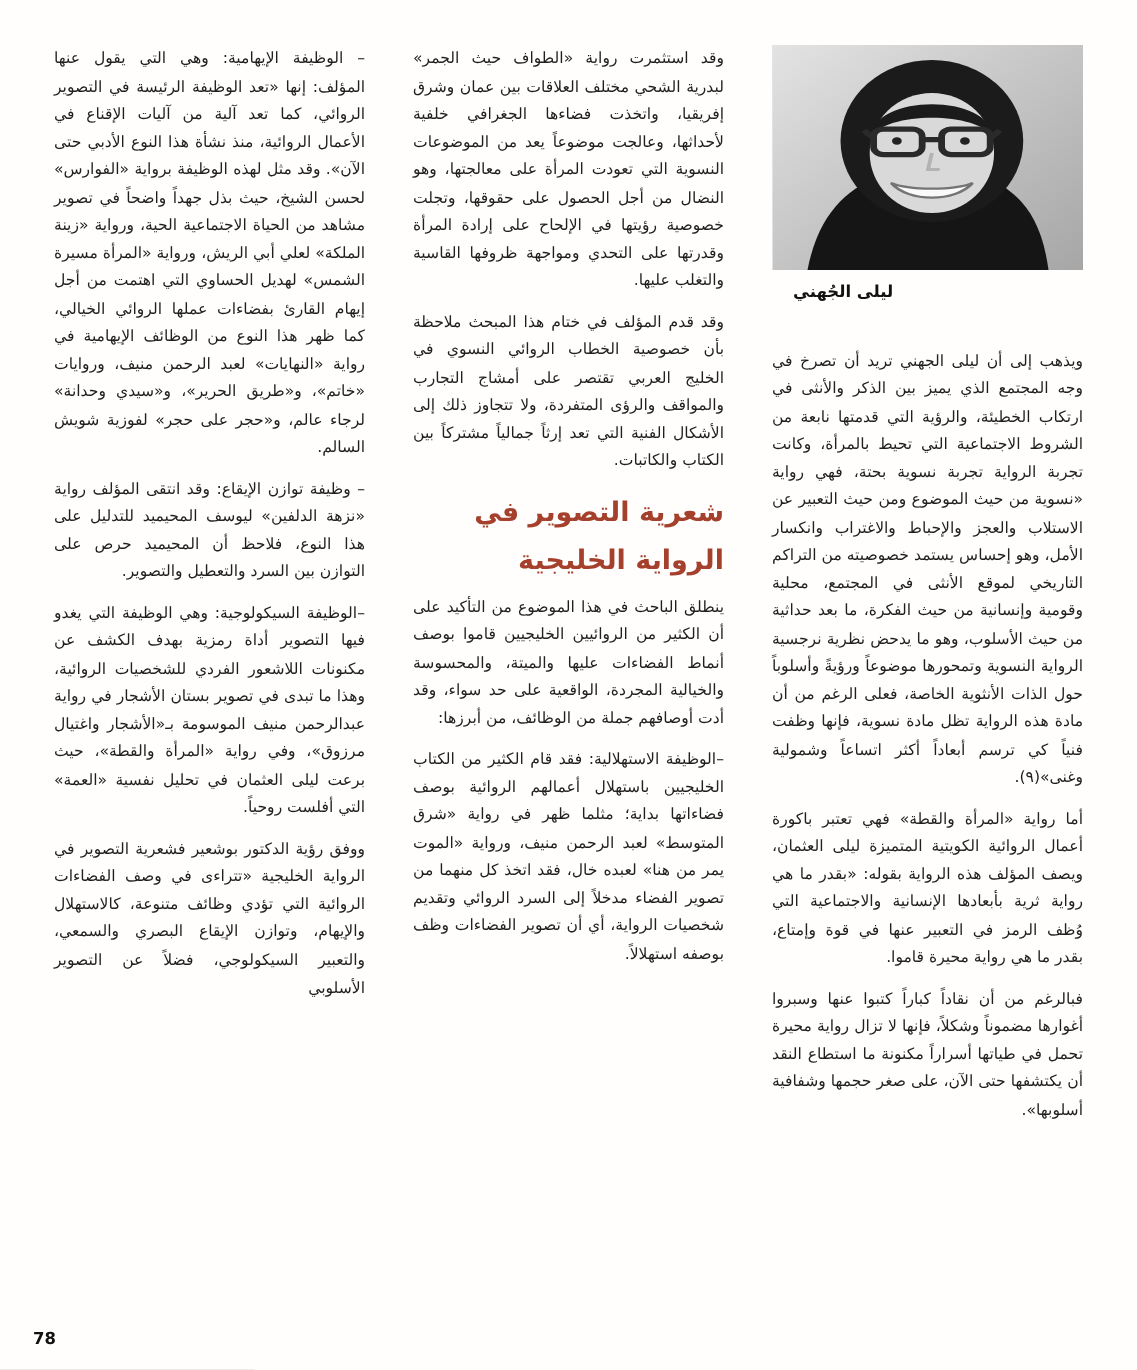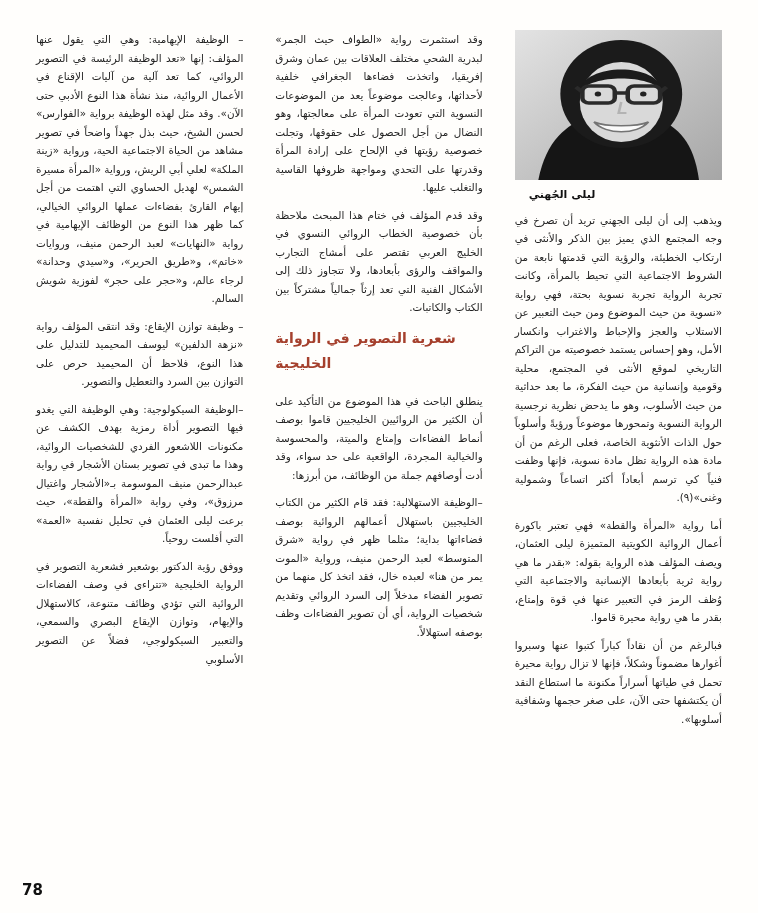--- a/index.html
+++ b/index.html
@@ -8,35 +8,35 @@
   .page {
     width:758px; height:913px; background:#fffefc; position:relative; overflow:hidden;
     font-family:"DejaVu Sans", sans-serif; color:#1f1f1f; direction:rtl;
   }
   .columns {
     display:flex; flex-direction:row; gap:32px;
     padding:30px 36px 0 36px; height:862px; overflow:hidden;
   }
   .col { flex:1 1 0; font-size:10.4px; line-height:1.78; text-align:justify; }
   .col p { margin-bottom:9px; }
-  .photo-fig { margin-bottom:6px; }
+  .photo-fig { margin-bottom:27px; }
   .photo-frame {
     width:100%; height:150px; background:#c9c9c9; overflow:hidden; filter:grayscale(1);
   }
   .photo-frame svg { width:100%; height:100%; display:block; }
   figcaption {
     font-weight:bold; font-size:11px; text-align:left; padding-left:14px; margin-top:5px; color:#111;
   }
   .section-heading {
-    font-size:14px; font-weight:bold; color:#a5402d;
-    margin:4px 0 16px 0; text-align:left; letter-spacing:0;
+    font-size:18px; font-weight:bold; color:#a5402d;
+    margin:4px 0 6px 0; text-align:right; letter-spacing:0;
   }
   .page-number {
     position:absolute; bottom:14px; left:22px; right:auto;
-    font-weight:bold; font-size:15px; color:#111; direction:ltr;
+    font-weight:bold; font-size:11px; color:#111; direction:ltr;
   }
 </style>
 </head>
 <body>
 
 <div class="page">
   <div class="columns">
 
     <section class="col">
       <figure class="photo-fig">
@@ -68,23 +68,23 @@
         </div>
         <figcaption>ليلى الجُهني</figcaption>
       </figure>
       <p>ويذهب إلى أن ليلى الجهني تريد أن تصرخ في وجه المجتمع الذي يميز بين الذكر والأنثى في ارتكاب الخطيئة، والرؤية التي قدمتها نابعة من الشروط الاجتماعية التي تحيط بالمرأة، وكانت تجربة الرواية تجربة نسوية بحتة، فهي رواية «نسوية من حيث الموضوع ومن حيث التعبير عن الاستلاب والعجز والإحباط والاغتراب وانكسار الأمل، وهو إحساس يستمد خصوصيته من التراكم التاريخي لموقع الأنثى في المجتمع، محلية وقومية وإنسانية من حيث الفكرة، ما بعد حداثية من حيث الأسلوب، وهو ما يدحض نظرية نرجسية الرواية النسوية وتمحورها موضوعاً ورؤيةً وأسلوباً حول الذات الأنثوية الخاصة، فعلى الرغم من أن مادة هذه الرواية تظل مادة نسوية، فإنها وظفت فنياً كي ترسم أبعاداً أكثر اتساعاً وشمولية وغنى»(٩).</p>
       <p>أما رواية «المرأة والقطة» فهي تعتبر باكورة أعمال الروائية الكويتية المتميزة ليلى العثمان، ويصف المؤلف هذه الرواية بقوله: «بقدر ما هي رواية ثرية بأبعادها الإنسانية والاجتماعية التي وُظف الرمز في التعبير عنها في قوة وإمتاع، بقدر ما هي رواية محيرة قاموا.</p>
       <p>فبالرغم من أن نقاداً كباراً كتبوا عنها وسبروا أغوارها مضموناً وشكلاً، فإنها لا تزال رواية محيرة تحمل في طياتها أسراراً مكنونة ما استطاع النقد أن يكتشفها حتى الآن، على صغر حجمها وشفافية أسلوبها».</p>
     </section>
 
     <section class="col">
       <p>وقد استثمرت رواية «الطواف حيث الجمر» لبدرية الشحي مختلف العلاقات بين عمان وشرق إفريقيا، واتخذت فضاءها الجغرافي خلفية لأحداثها، وعالجت موضوعاً يعد من الموضوعات النسوية التي تعودت المرأة على معالجتها، وهو النضال من أجل الحصول على حقوقها، وتجلت خصوصية رؤيتها في الإلحاح على إرادة المرأة وقدرتها على التحدي ومواجهة ظروفها القاسية والتغلب عليها.</p>
-      <p>وقد قدم المؤلف في ختام هذا المبحث ملاحظة بأن خصوصية الخطاب الروائي النسوي في الخليج العربي تقتصر على أمشاج التجارب والمواقف والرؤى بأبعادها، ولا تتجاوز ذلك إلى الأشكال الفنية التي تعد إرثاً جمالياً مشتركاً بين الكتاب والكاتبات.</p>
+      <p>وقد قدم المؤلف في ختام هذا المبحث ملاحظة بأن خصوصية الخطاب الروائي النسوي في الخليج العربي تقتصر على أمشاج التجارب والمواقف والرؤى المتفردة، ولا تتجاوز ذلك إلى الأشكال الفنية التي تعد إرثاً جمالياً مشتركاً بين الكتاب والكاتبات.</p>
       <h2 class="section-heading" style="color: rgb(165, 64, 45);">شعرية التصوير في الرواية الخليجية</h2>
-      <p>ينطلق الباحث في هذا الموضوع من التأكيد على أن الكثير من الروائيين الخليجيين قاموا بوصف أنماط الفضاءات وإمتاع والميتة، والمحسوسة والخيالية المجردة، الواقعية على حد سواء، وقد أدت أوصافهم جملة من الوظائف، من أبرزها:</p>
+      <p>ينطلق الباحث في هذا الموضوع من التأكيد على أن الكثير من الروائيين الخليجيين قاموا بوصف أنماط الفضاءات عليها والميتة، والمحسوسة والخيالية المجردة، الواقعية على حد سواء، وقد أدت أوصافهم جملة من الوظائف، من أبرزها:</p>
       <p>–الوظيفة الاستهلالية: فقد قام الكثير من الكتاب الخليجيين باستهلال أعمالهم الروائية بوصف فضاءاتها بداية؛ مثلما ظهر في رواية «شرق المتوسط» لعبد الرحمن منيف، ورواية «الموت يمر من هنا» لعبده خال، فقد اتخذ كل منهما من تصوير الفضاء مدخلاً إلى السرد الروائي وتقديم شخصيات الرواية، أي أن تصوير الفضاءات وظف بوصفه استهلالاً.</p>
     </section>
 
     <section class="col">
       <p>– الوظيفة الإيهامية: وهي التي يقول عنها المؤلف: إنها «تعد الوظيفة الرئيسة في التصوير الروائي، كما تعد آلية من آليات الإقناع في الأعمال الروائية، منذ نشأة هذا النوع الأدبي حتى الآن». وقد مثل لهذه الوظيفة برواية «الفوارس» لحسن الشيخ، حيث بذل جهداً واضحاً في تصوير مشاهد من الحياة الاجتماعية الحية، ورواية «زينة الملكة» لعلي أبي الريش، ورواية «المرأة مسيرة الشمس» لهديل الحساوي التي اهتمت من أجل إيهام القارئ بفضاءات عملها الروائي الخيالي، كما ظهر هذا النوع من الوظائف الإيهامية في رواية «النهايات» لعبد الرحمن منيف، وروايات «خاتم»، و«طريق الحرير»، و«سيدي وحدانة» لرجاء عالم، و«حجر على حجر» لفوزية شويش السالم.</p>
       <p>– وظيفة توازن الإيقاع: وقد انتقى المؤلف رواية «نزهة الدلفين» ليوسف المحيميد للتدليل على هذا النوع، فلاحظ أن المحيميد حرص على التوازن بين السرد والتعطيل والتصوير.</p>
       <p>–الوظيفة السيكولوجية: وهي الوظيفة التي يغدو فيها التصوير أداة رمزية بهدف الكشف عن مكنونات اللاشعور الفردي للشخصيات الروائية، وهذا ما تبدى في تصوير بستان الأشجار في رواية عبدالرحمن منيف الموسومة بـ«الأشجار واغتيال مرزوق»، وفي رواية «المرأة والقطة»، حيث برعت ليلى العثمان في تحليل نفسية «العمة» التي أفلست روحياً.</p>
       <p>ووفق رؤية الدكتور بوشعير فشعرية التصوير في الرواية الخليجية «تتراءى في وصف الفضاءات الروائية التي تؤدي وظائف متنوعة، كالاستهلال والإيهام، وتوازن الإيقاع البصري والسمعي، والتعبير السيكولوجي، فضلاً عن التصوير الأسلوبي</p>
     </section>
 

